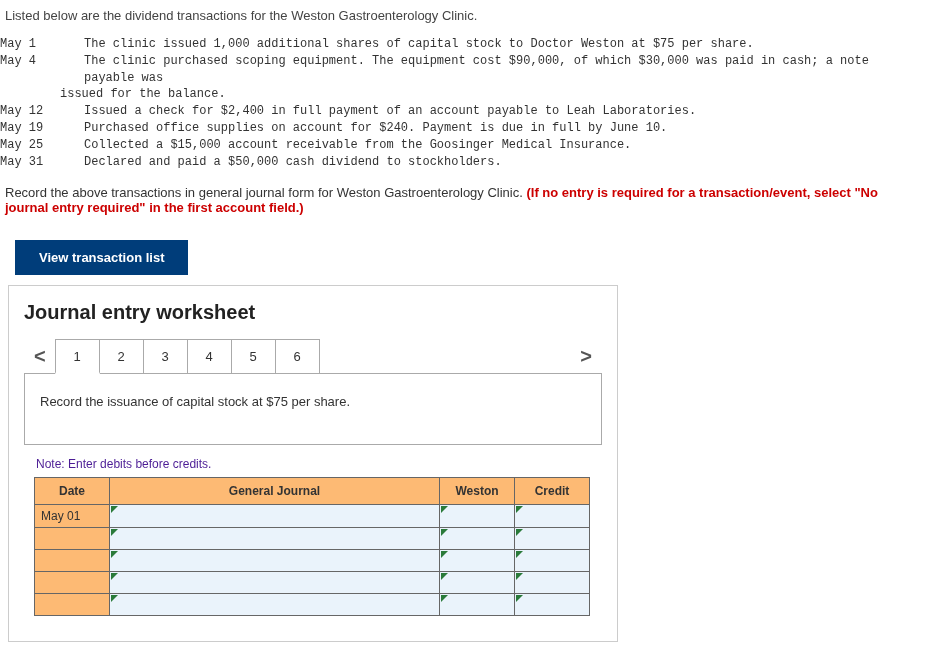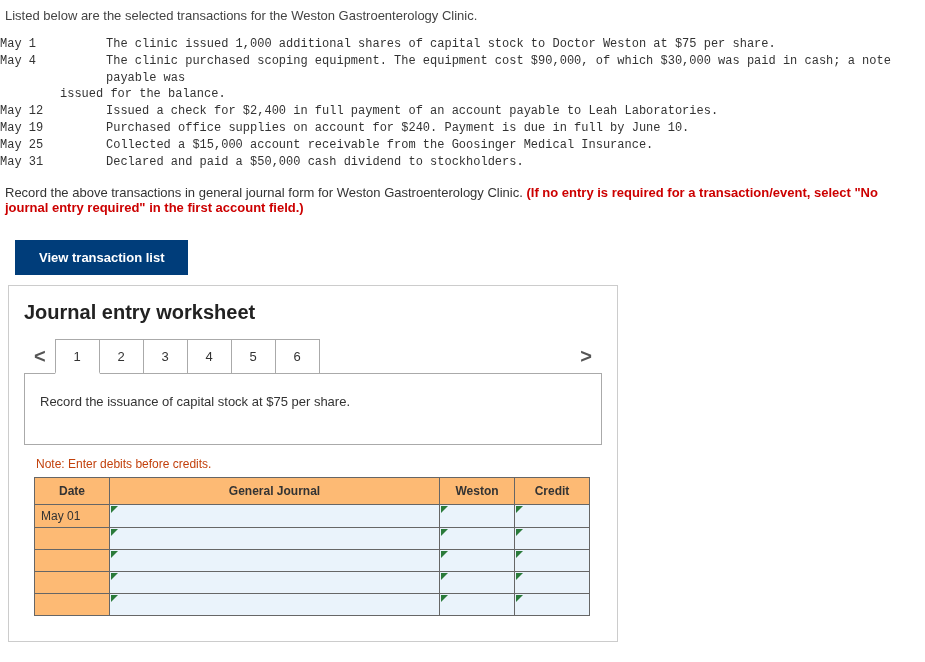--- a/index.html
+++ b/index.html
@@ -1,50 +1,50 @@
 <!DOCTYPE html>
 <html><head>
   <meta charset="utf-8">
   <style>
     * { box-sizing: border-box; margin: 0; padding: 0; }
     body { font-family: Arial, sans-serif; font-size: 13px; color: #333; background: #fff; width: 925px; }
     .intro-text { padding: 8px 5px; color: #444; font-size: 13px; }
     .mono-block { font-family: 'Courier New', monospace; font-size: 12px; padding: 5px 5px 10px 0; color: #333; line-height: 1.4; }
-    .mono-row { display: flex; gap: 22px; }
+    .mono-row { display: flex; }
     .mono-date { width: 60px; flex-shrink: 0; }
     .mono-desc { flex: 1; margin-left: 24px; }
     .mono-desc-indent { padding-left: 60px; }
     .instructions { padding: 5px 5px 15px 5px; font-size: 13px; color: #333; }
     .instructions .red { color: #c00; font-weight: bold; }
     .btn-view { display: inline-block; background: #003d7a; color: #fff; padding: 10px 24px; font-size: 13px; font-weight: bold; margin: 10px 15px; border: none; cursor: pointer; }
     .worksheet-box { border: 1px solid #ccc; margin: 0 8px; padding: 15px; width: 610px; }
     .worksheet-title { font-size: 20px; font-weight: bold; font-family: Arial, sans-serif; color: #222; margin-bottom: 15px; }
     .tab-row { display: flex; align-items: center; gap: 0; margin-bottom: 0; }
     .nav-arrow { font-size: 20px; font-weight: bold; color: #555; padding: 0 10px; cursor: pointer; user-select: none; }
     .nav-arrow.right { margin-left: auto; }
     .tab { width: 45px; height: 35px; border: 1px solid #aaa; display: flex; align-items: center; justify-content: center; font-size: 13px; background: #fff; cursor: pointer; margin-left: -1px; }
     .tab.active { border-bottom: 2px solid #fff; position: relative; z-index: 2; font-weight: normal; }
     .tab-content-wrap { border: 1px solid #aaa; margin-top: -1px; padding: 0; position: relative; }
     .tab-content { padding: 20px 15px 35px 15px; font-size: 13px; color: #333; }
-    .note-red { color: #c2410c; font-size: 12px; padding: 0 0 6px 12px; }
+    .note-red { color: #4c1d95; font-size: 12px; padding: 0 0 6px 12px; }
     .je-table { border-collapse: collapse; margin: 0 10px 10px 10px; }
     .je-table th { background: #fdba74; border: 1px solid #666; padding: 6px 8px; font-weight: bold; font-size: 12px; text-align: center; }
     .je-table td { border: 1px solid #666; padding: 4px 6px; height: 22px; font-size: 12px; background: #fdba74; }
     .je-table .col-date { width: 75px; }
     .je-table .col-gj { width: 330px; }
     .je-table .col-amt { width: 75px; }
     .input-cell { background: #eaf3fb !important; position: relative; }
     .tri { position: absolute; top: 1px; left: 1px; width: 0; height: 0; border-style: solid; border-width: 7px 7px 0 0; border-color: #2a7a3a transparent transparent transparent; }
   </style>
 </head>
 <body>
 
 
 
-<div class="intro-text">Listed below are the selected transactions for the Weston Gastroenterology Clinic.</div>
+<div class="intro-text">Listed below are the dividend transactions for the Weston Gastroenterology Clinic.</div>
 
 <div class="mono-block">
   <div class="mono-row">
     <span class="mono-date">May  1</span>
     <span class="mono-desc">The clinic issued 1,000 additional shares of capital stock to Doctor Weston at $75 per share.</span>
   </div>
   <div class="mono-row">
     <span class="mono-date">May  4</span>
     <span class="mono-desc">The clinic purchased scoping equipment. The equipment cost $90,000, of which $30,000 was paid in cash; a note payable was</span>
   </div>

